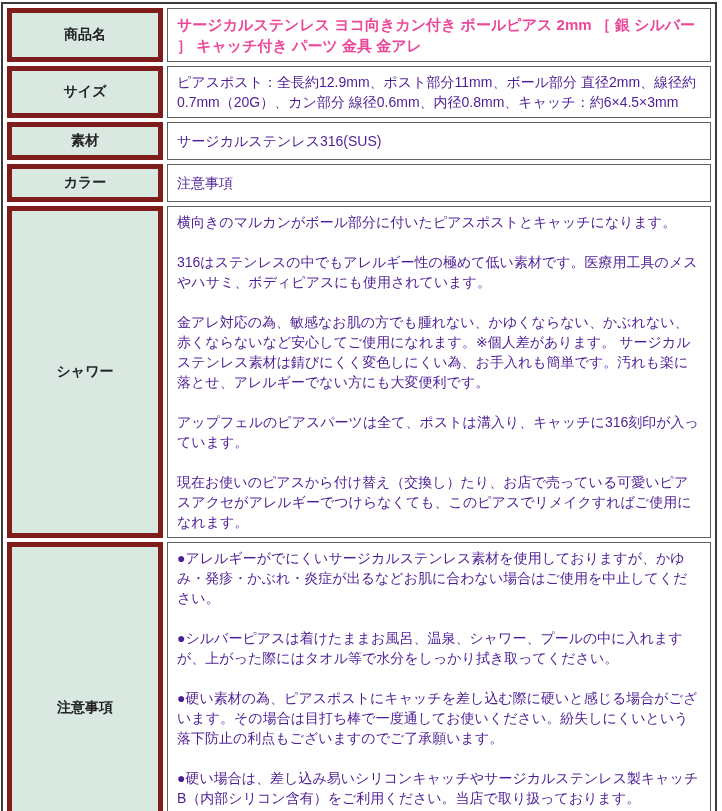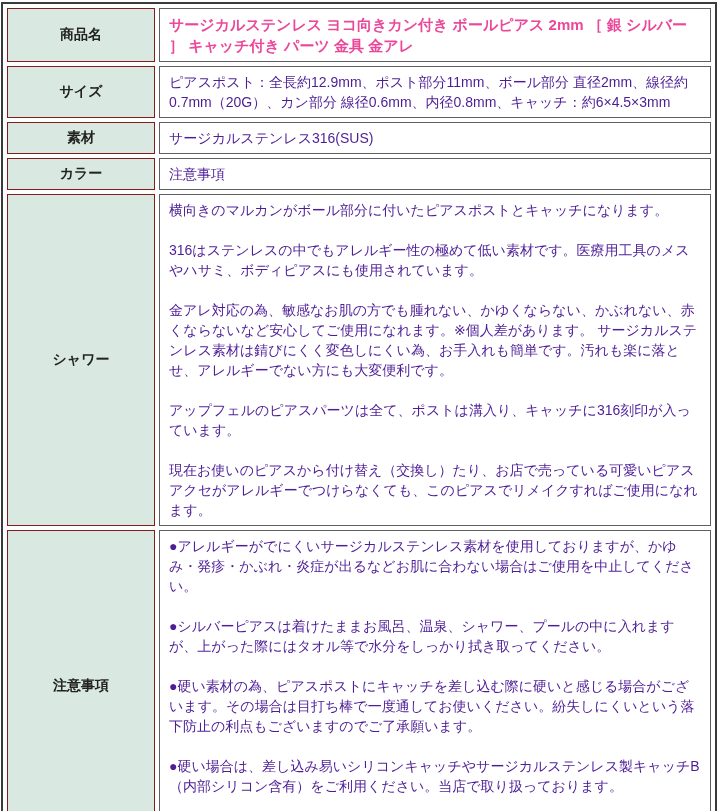--- a/index.html
+++ b/index.html
@@ -17,21 +17,21 @@
     border: 2px solid #3b3b3b;
     margin: 2px 3px 3px 1px;
     width: 716px;
     table-layout: fixed;
     background: #ffffff;
     box-sizing: border-box;
   }
   th.label {
     width: 138px;
     background: #d9e8e0;
-    border: 1px solid #7f1d1d;
+    border: 5px solid #7f1d1d;
     font-size: 14px;
     font-weight: bold;
     color: #222222;
     text-align: center;
     vertical-align: middle;
     padding: 5px 4px;
   }
   td.value {
     background: #ffffff;
     border: 1px solid #5f5f5f;

